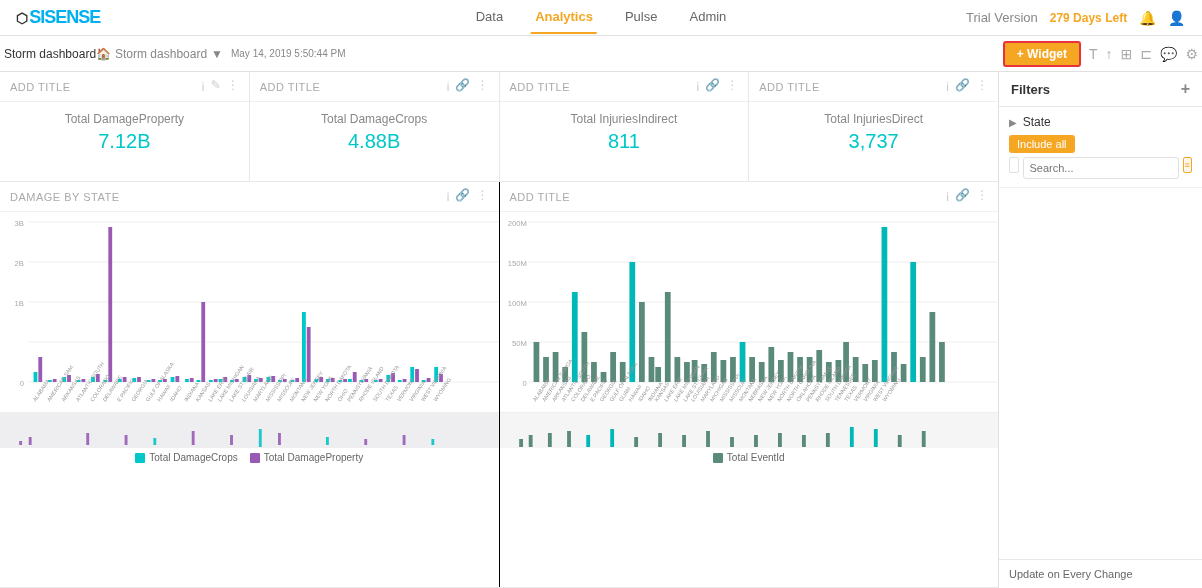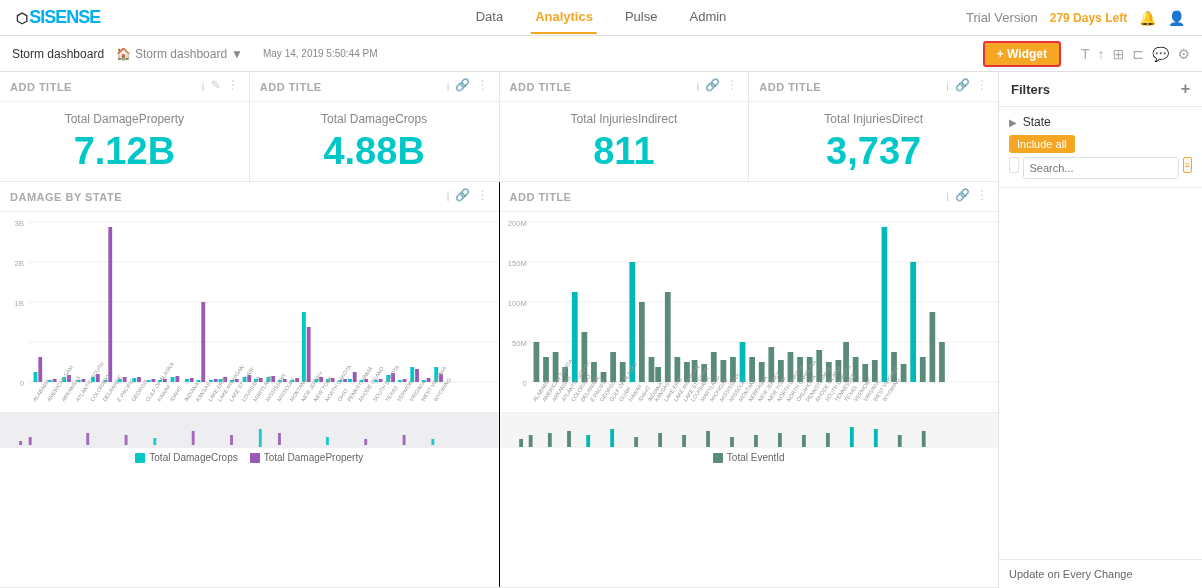--- a/index.html
+++ b/index.html
@@ -55,22 +55,21 @@
     .trial-badge { color: #888; font-size: 13px; }
     .trial-days { color: #f5a623; font-weight: bold; }
 
     
     .dashboard-bar {
       height: 36px;
       background: #fff;
       border-bottom: 1px solid #e0e0e0;
       display: flex;
       align-items: center;
-      padding: 0 12px;
-      gap: 12px;
+      padding: 0 4px;
     }
     .dashboard-breadcrumb {
       display: flex;
       align-items: center;
       gap: 4px;
       color: #888;
       font-size: 12px;
     }
     .dashboard-date { font-size: 10px; color: #888; margin-left: 8px; }
     .add-widget-btn {
@@ -122,35 +121,35 @@
     }
     .widget-header {
       display: flex;
       align-items: center;
       justify-content: space-between;
       padding: 6px 10px;
       border-bottom: 1px solid #f0f0f0;
     }
     .widget-title-text {
       font-size: 11px;
-      font-weight: 700;
+      font-weight: 400;
       color: #aaa;
       text-transform: uppercase;
       letter-spacing: 0.5px;
     }
     .widget-icons { display: flex; gap: 6px; color: #ccc; font-size: 12px; }
     .stat-body {
       display: flex;
       flex-direction: column;
       align-items: center;
       justify-content: center;
       padding: 10px;
     }
     .stat-label { font-size: 12px; color: #888; margin-bottom: 4px; }
-    .stat-value { font-size: 38px; font-weight: 700; color: #00c8c8; text-align: right; }
+    .stat-value { font-size: 20px; font-weight: 400; color: #00c8c8; text-align: right; }
 
     
     .chart-widget {
       flex: 1;
       background: #fff;
       border-right: 1px solid #e8e8e8;
       padding: 0;
       position: relative;
     }
     .chart-widget:last-child { border-right: none; }

